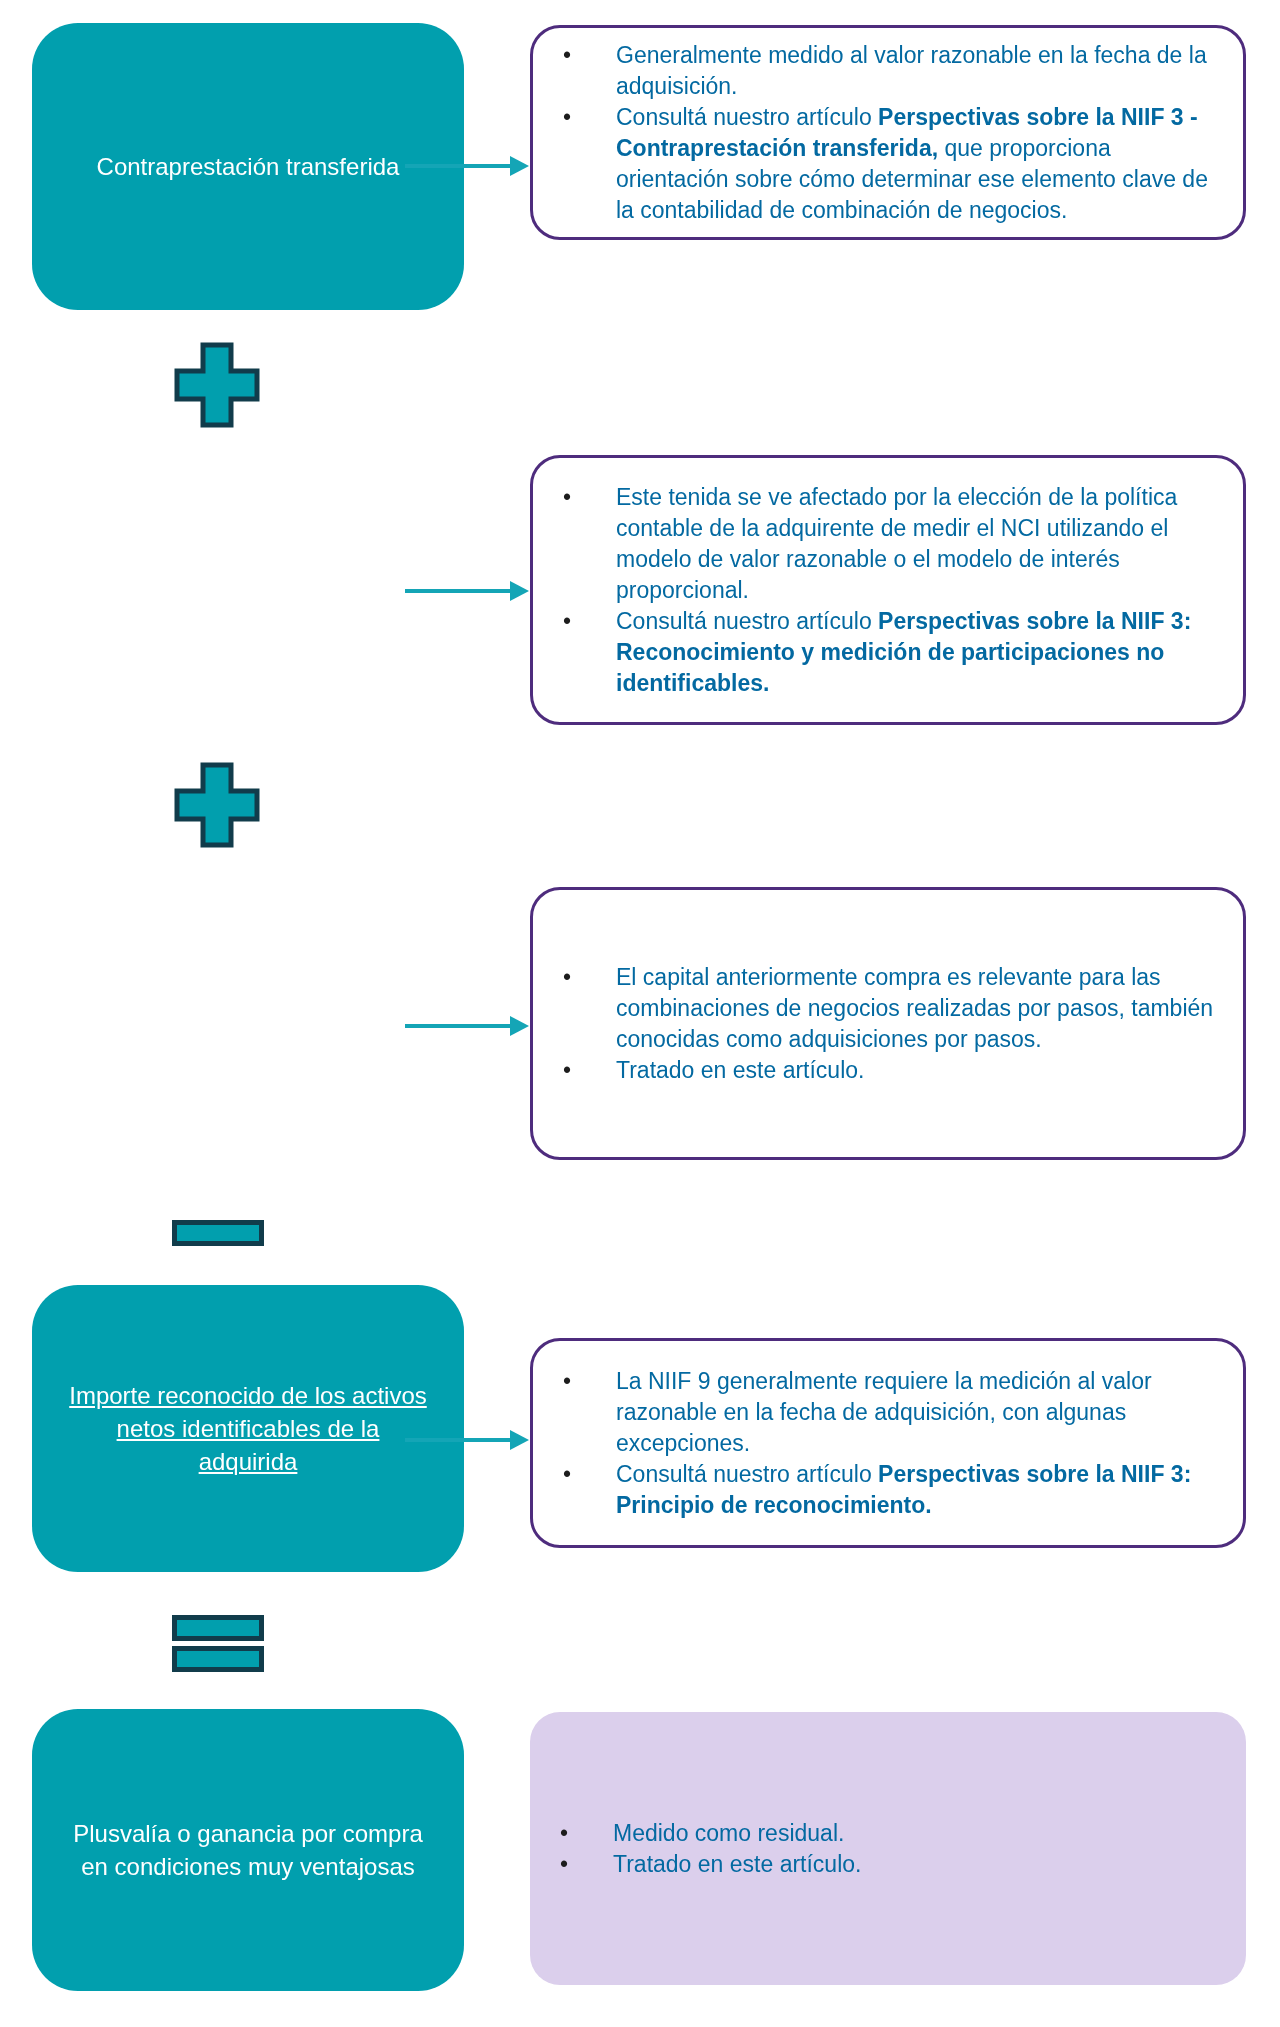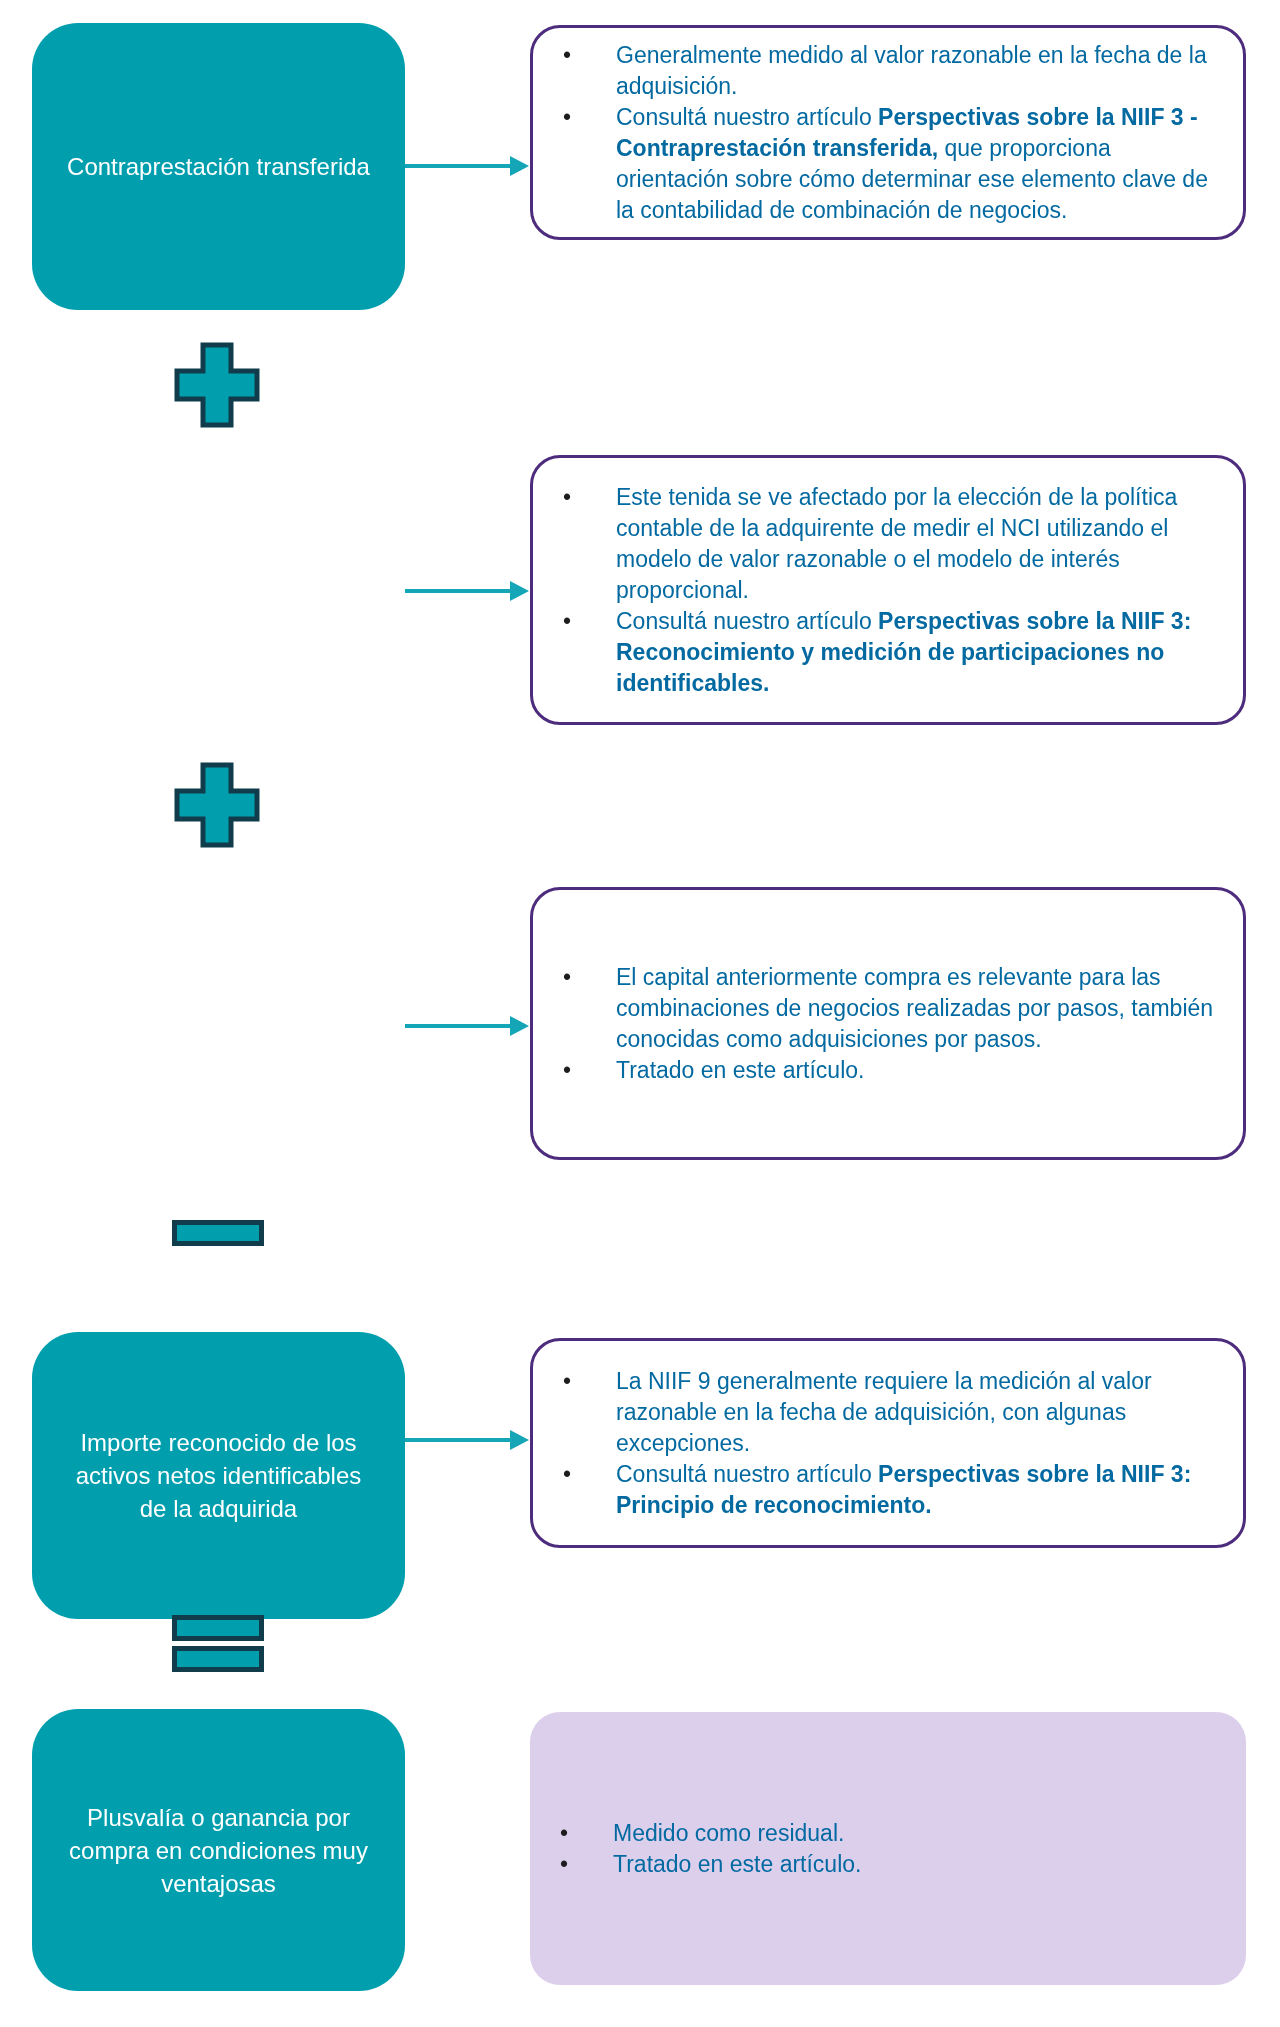--- a/index.html
+++ b/index.html
@@ -11,21 +11,21 @@
   .canvas {
     position: relative;
     width: 1280px;
     height: 2027px;
     background: #ffffff;
     overflow: hidden;
   }
   .teal-box {
     position: absolute;
     left: 32px;
-    width: 373px;
+    width: 432px;
     background: #019fae;
     border-radius: 46px;
     display: flex;
     align-items: center;
     justify-content: center;
     text-align: center;
     color: #ffffff;
     font-size: 24px;
     line-height: 33px;
     font-weight: 500;
@@ -125,21 +125,21 @@
     <div class="bullet-row">
       <span class="bullet-marker">•</span>
       <div class="bullet-text"><span>Tratado en este artículo.</span></div>
     </div>
   </div>
 
   <svg class="op" style="left:172px; top:1220px;" width="92" height="27" viewBox="0 0 92 27">
     <rect x="2.5" y="2.5" width="87" height="21" fill="#019fae" stroke="#113c4b" stroke-width="5"></rect>
   </svg>
 
-  <div class="teal-box" style="top:1332px; height:287px;">
+  <div class="teal-box" style="top:1285px; height:287px;text-decoration:underline;">
     <span>Importe reconocido de los activos netos identificables de la adquirida</span>
   </div>
   <svg class="arrow" style="left:405px; top:1428px;" viewBox="0 0 125 24">
     <line x1="0" y1="12" x2="107" y2="12" stroke="#14a5b6" stroke-width="4"></line>
     <polygon points="105,2 124,12 105,22" fill="#14a5b6"></polygon>
   </svg>
   <div class="note-box" style="top:1338px; height:210px;">
     <div class="bullet-row">
       <span class="bullet-marker">•</span>
       <div class="bullet-text"><span>La NIIF 9 generalmente requiere la medición al valor razonable en la fecha de adquisición, con algunas excepciones.</span></div>

